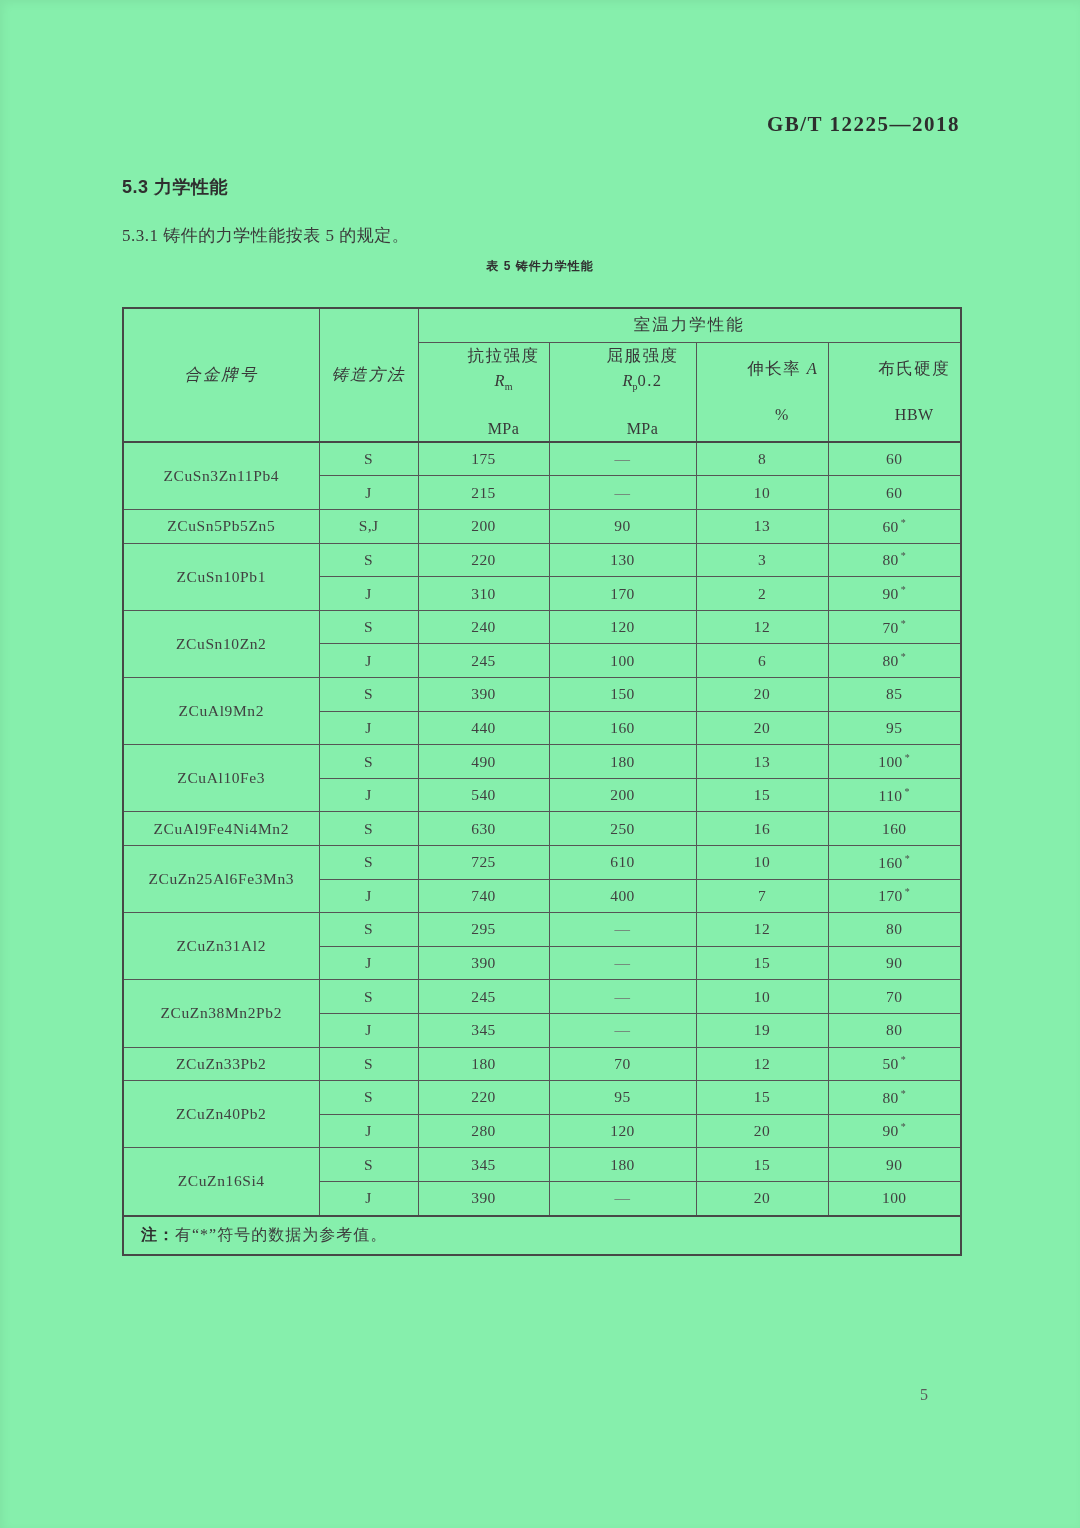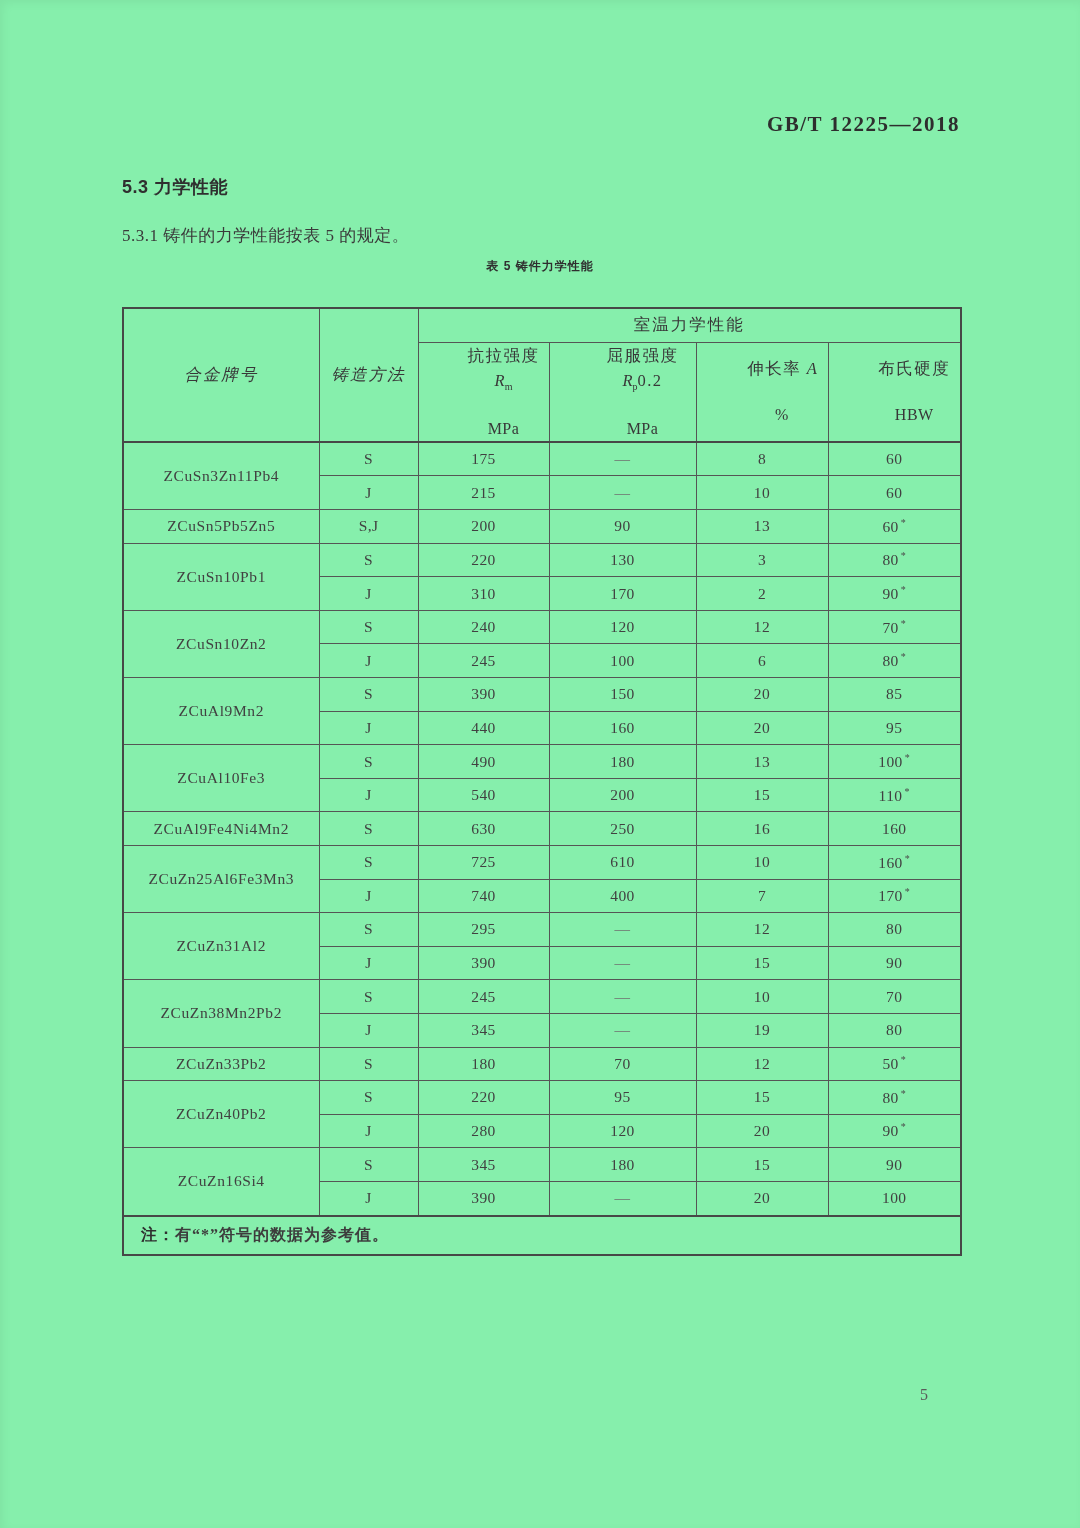--- a/index.html
+++ b/index.html
@@ -97,21 +97,21 @@
     text-align:left;
     padding-left:17px;
     font-size:16px;
     letter-spacing:1px;
   }
   .note-label{
     font-family: var(--sans);
     font-weight:bold;
     color:#2f2f2f;
   }
-  .note-text{ color:#3d3d3d;font-weight:bold; }
+  .note-text{ color:#3d3d3d; }
   .page-num{
     position:absolute; left:920px; top:1386px;
     font-family: var(--serif);
     font-size:16px; color:#5a5a5a;
   }
 </style>
 </head>
 <body>
 
 <div class="page">

